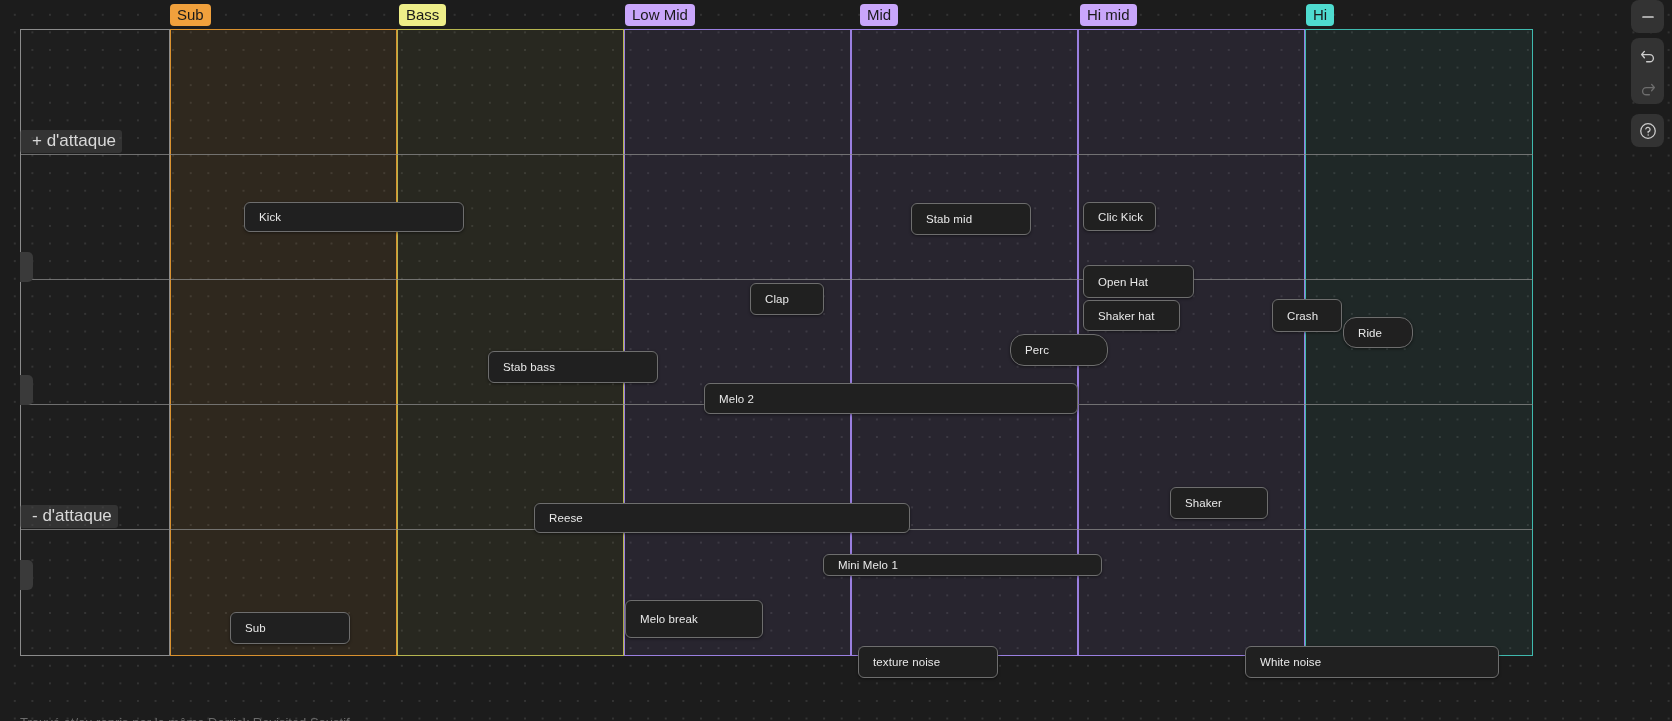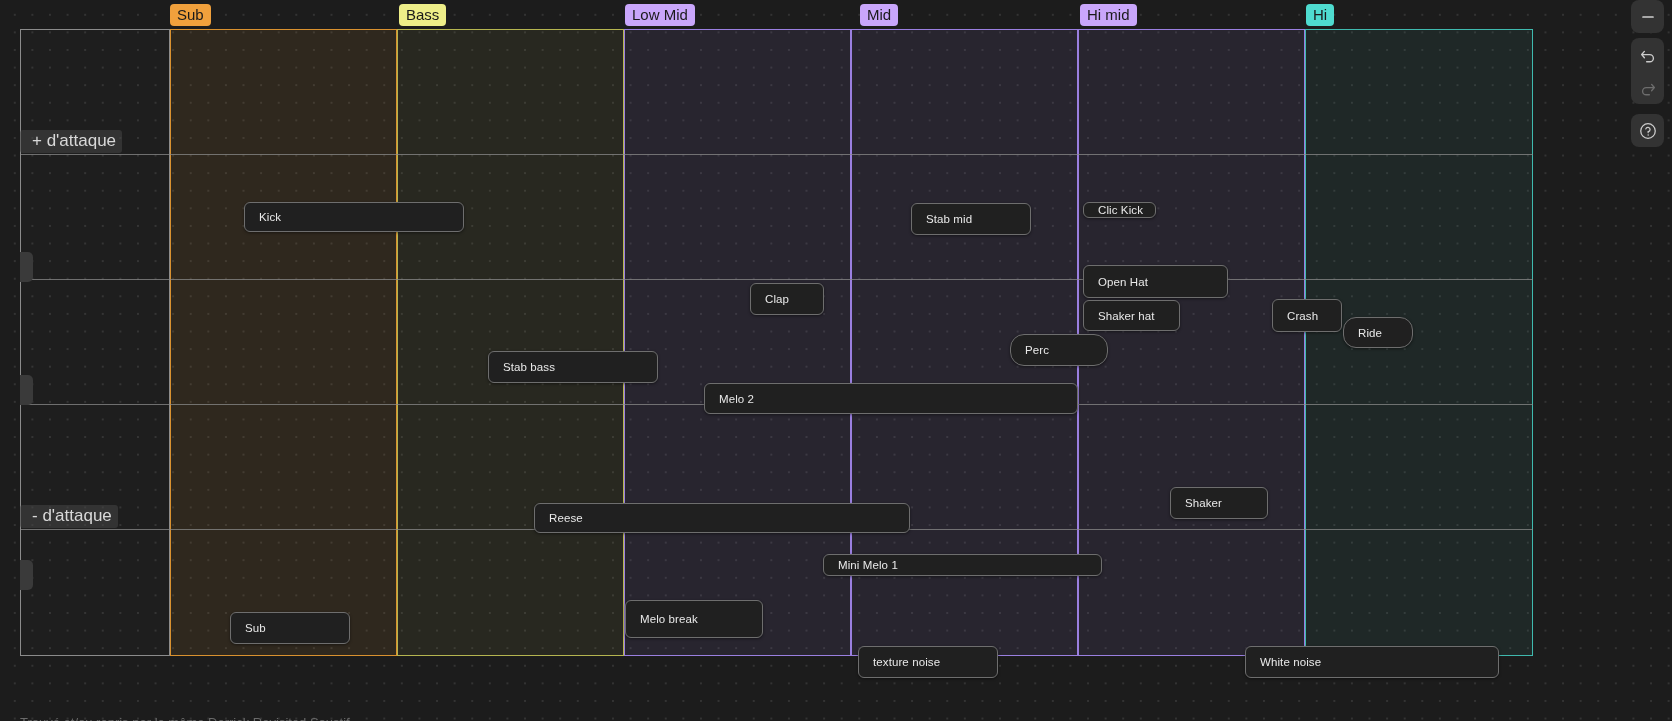--- a/index.html
+++ b/index.html
@@ -152,22 +152,22 @@
     </div>
 
   <div id="axislabels">
       <div class="axis-label" style="left: 20px; top: 130px;">+ d'attaque</div>
       <div class="axis-label" style="left: 20px; top: 505px;">- d'attaque</div>
     </div>
 
   <div id="notes">
       <div class="note" style="left: 244px; top: 154px; width: 220px; height: 30px;">Kick</div>
       <div class="note" style="left: 911px; top: 155px; width: 120px; height: 32px;">Stab mid</div>
-      <div class="note" style="left: 1083px; top: 154px; width: 73px; height: 16px;">Clic Kick</div>
-      <div class="note" style="left: 1083px; top: 217px; width: 145px; height: 33px;">Open Hat</div>
+      <div class="note" style="left: 1083px; top: 154px; width: 73px; height: 29px;">Clic Kick</div>
+      <div class="note" style="left: 1083px; top: 217px; width: 111px; height: 33px;">Open Hat</div>
       <div class="note" style="left: 1083px; top: 252px; width: 97px; height: 31px;">Shaker hat</div>
       <div class="note" style="left: 1272px; top: 251px; width: 70px; height: 33px;">Crash</div>
       <div class="note" style="left: 1343px; top: 269px; width: 70px; height: 31px; border-radius: 13px;">Ride</div>
       <div class="note" style="left: 750px; top: 235px; width: 74px; height: 32px;">Clap</div>
       <div class="note" style="left: 1010px; top: 286px; width: 98px; height: 32px; border-radius: 14px;">Perc</div>
       <div class="note" style="left: 488px; top: 303px; width: 170px; height: 32px;">Stab bass</div>
       <div class="note" style="left: 704px; top: 335px; width: 374px; height: 31px;">Melo 2</div>
       <div class="note" style="left: 1170px; top: 439px; width: 98px; height: 32px;">Shaker</div>
       <div class="note" style="left: 534px; top: 455px; width: 376px; height: 30px;">Reese</div>
       <div class="note" style="left: 823px; top: 506px; width: 279px; height: 22px;">Mini Melo 1</div>

